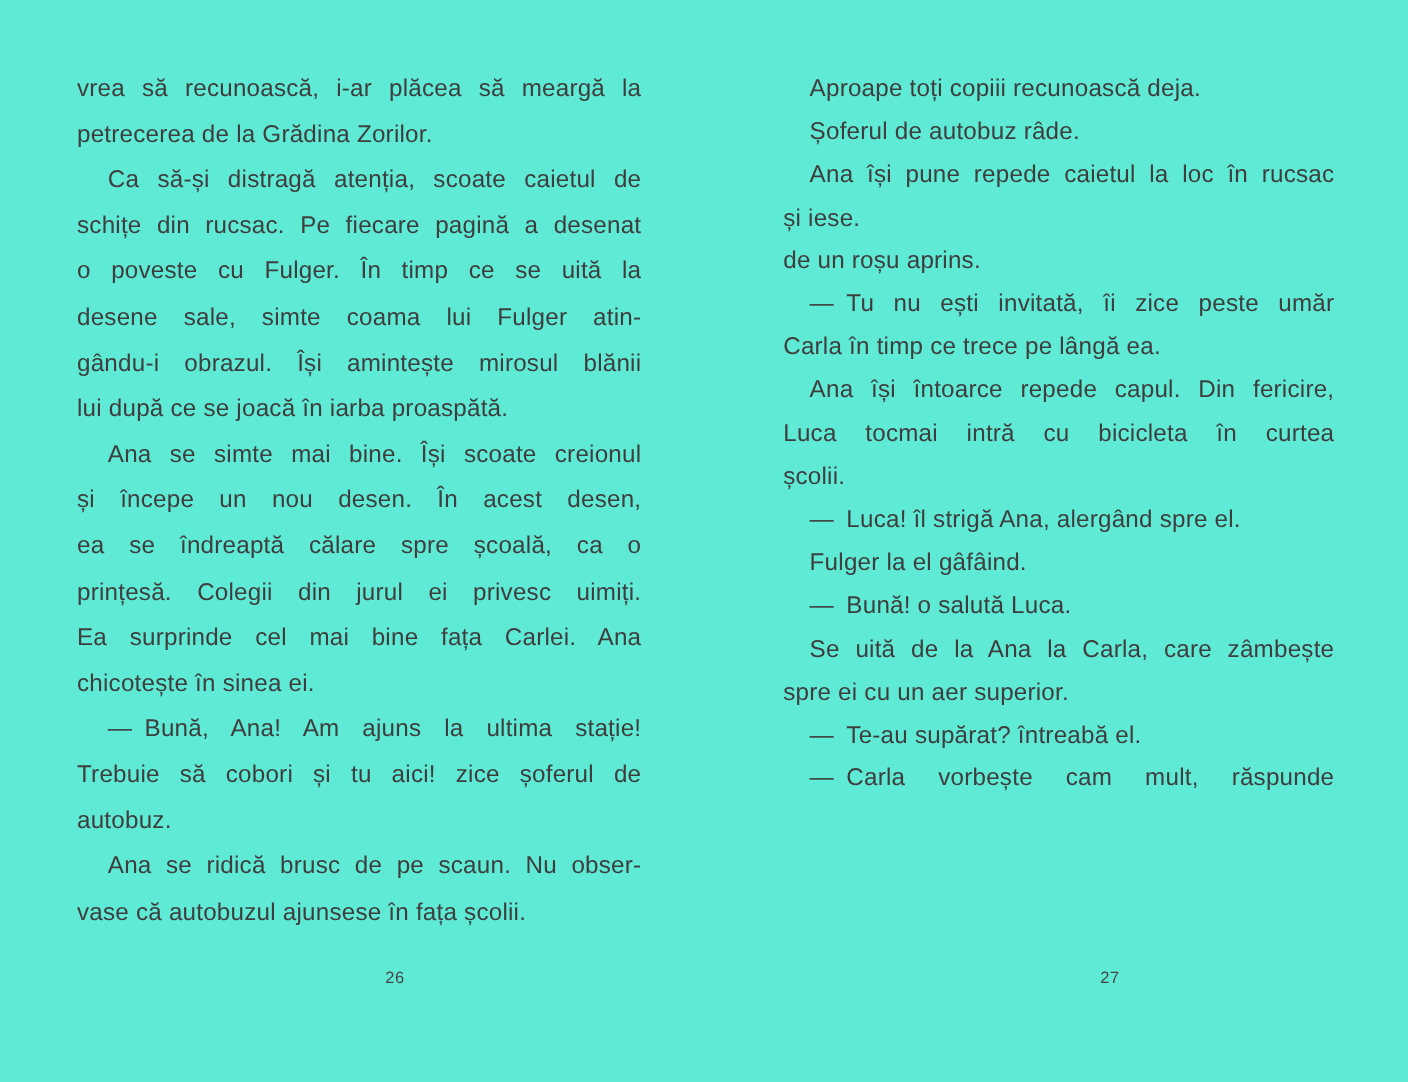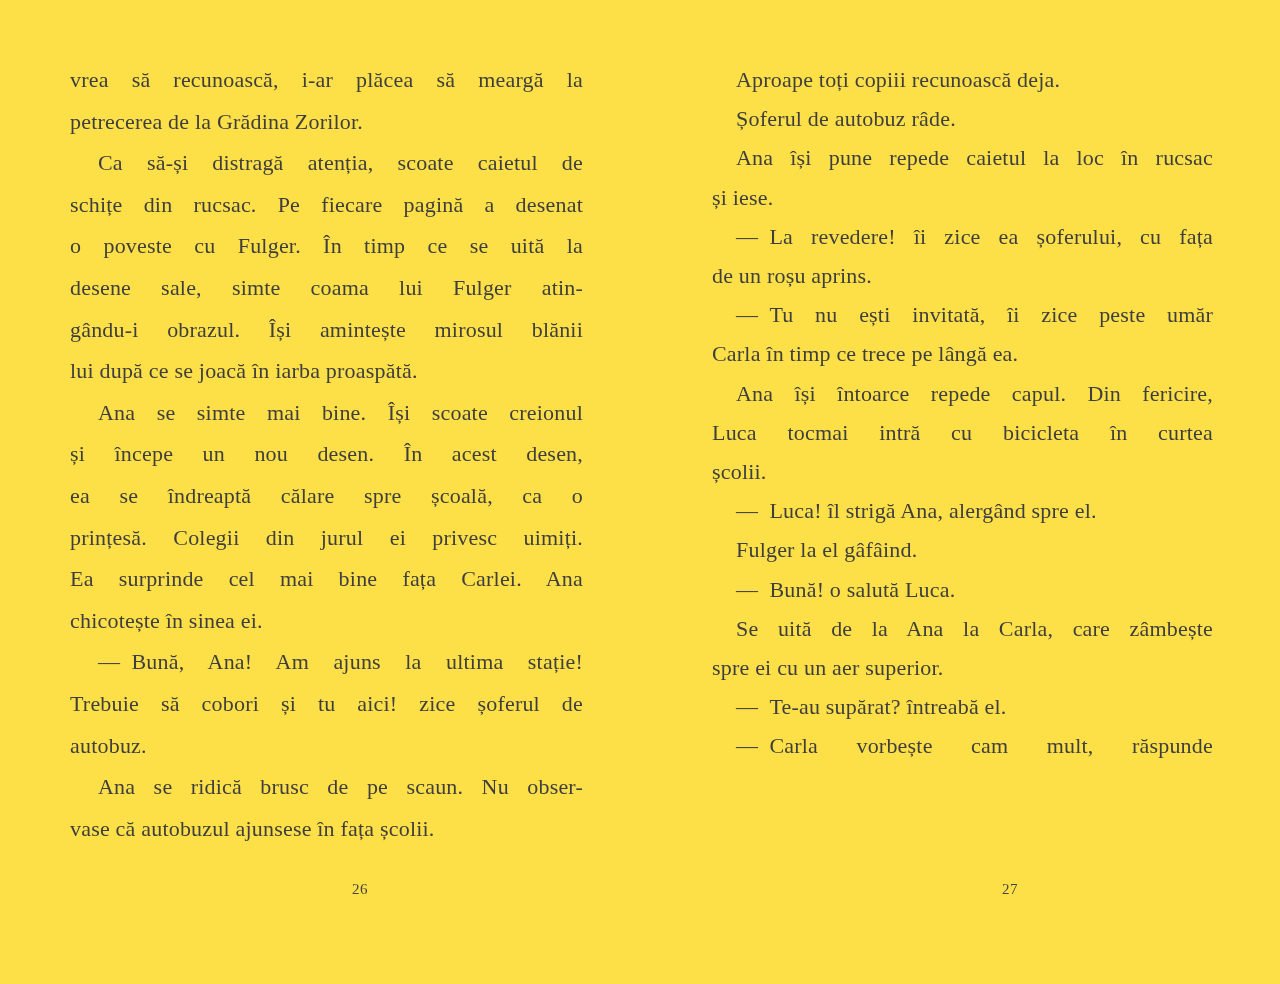--- a/index.html
+++ b/index.html
@@ -4,23 +4,23 @@
 <style>
   html, body {
     margin: 0;
     padding: 0;
     background: #ffffff;
   }
   .spread {
     position: relative;
     width: 1280px;
     height: 984px;
-    background: #fde047;
+    background: #5eead4;
     overflow: hidden;
-    font-family: Liberation Serif, serif;
+    font-family: Liberation Sans, sans-serif;
     color: #3e3e3e;
   }
   .text-block {
     position: absolute;
     font-size: 22px;
     letter-spacing: 0.2px;
   }
   .text-block .line {
     text-align: left;
   }
@@ -83,21 +83,20 @@
       </div>
     <div class="page-number left-num">26</div>
   </section>
 
   <section>
     <div class="text-block page-right-text">
         <div class="line indent">Aproape toți copiii recunoască deja.</div>
         <div class="line indent">Șoferul de autobuz râde.</div>
         <div class="line indent justify">Ana își pune repede caietul la loc în rucsac</div>
         <div class="line">și iese.</div>
-        <div class="line indent justify">— La revedere! îi zice ea șoferului, cu fața</div>
         <div class="line">de un roșu aprins.</div>
         <div class="line indent justify">— Tu nu ești invitată, îi zice peste umăr</div>
         <div class="line">Carla în timp ce trece pe lângă ea.</div>
         <div class="line indent justify">Ana își întoarce repede capul. Din fericire,</div>
         <div class="line justify">Luca tocmai intră cu bicicleta în curtea</div>
         <div class="line">școlii.</div>
         <div class="line indent">— Luca! îl strigă Ana, alergând spre el.</div>
         <div class="line indent">Fulger la el gâfâind.</div>
         <div class="line indent">— Bună! o salută Luca.</div>
         <div class="line indent justify">Se uită de la Ana la Carla, care zâmbește</div>

